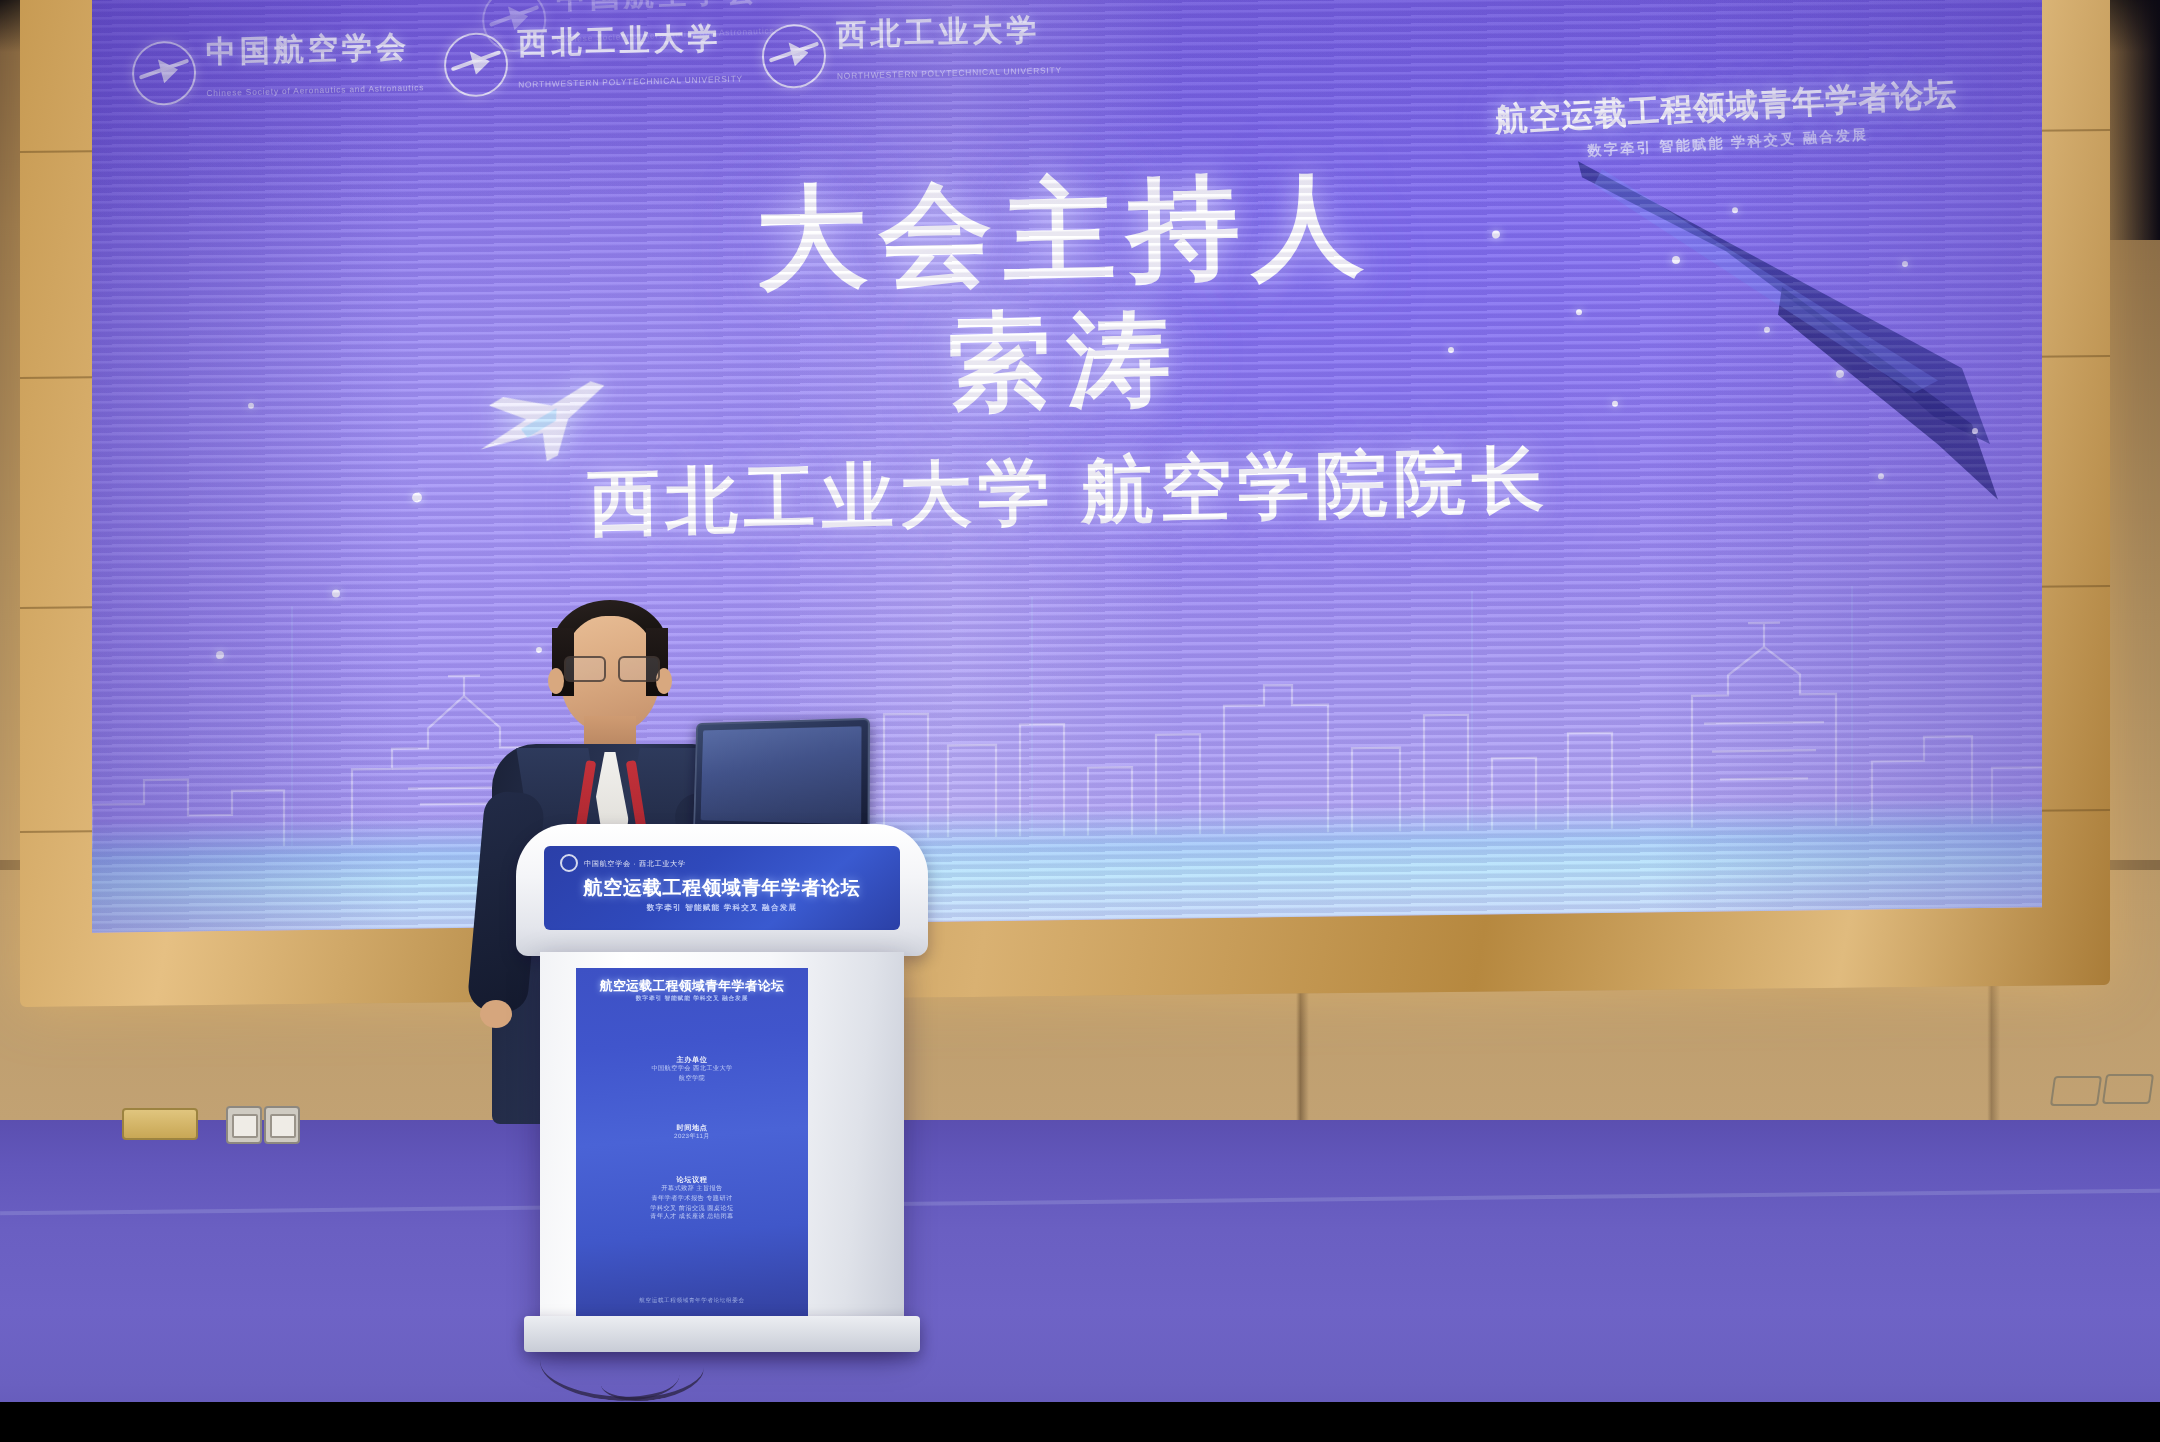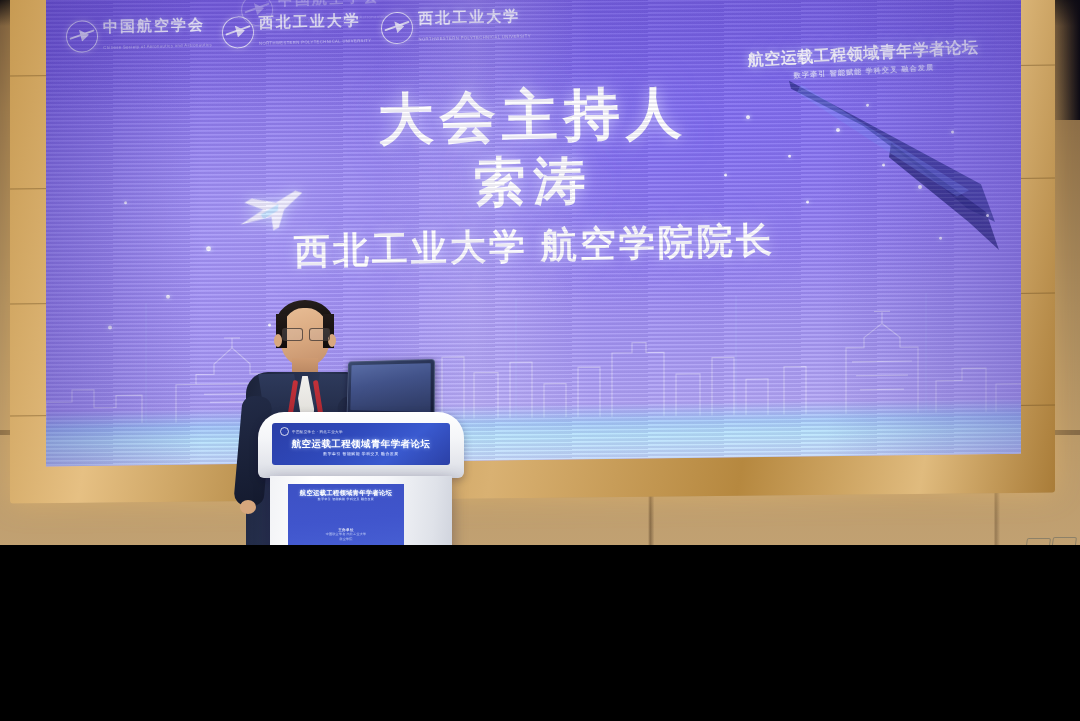--- a/index.html
+++ b/index.html
@@ -1,21 +1,21 @@
 <!DOCTYPE html>
 <html><head>
 <meta charset="utf-8">
 <title>Conference Stage Photo</title>
 <style>
   html,body{margin:0;padding:0;background:#000;}
   body{font-family:"Liberation Sans","DejaVu Sans",sans-serif;}
 
   #stage{
     position:relative;
-    width:1080px;height:545px;
+    width:1080px;height:701px;
     overflow:hidden;
     background:#1b1630;
   }
 
   
   .room-dark{
     position:absolute;left:0;top:0;width:1080px;height:721px;
     background:linear-gradient(180deg,#0d0b18 0%,#141024 6%,#1a1530 12%);
   }
 

